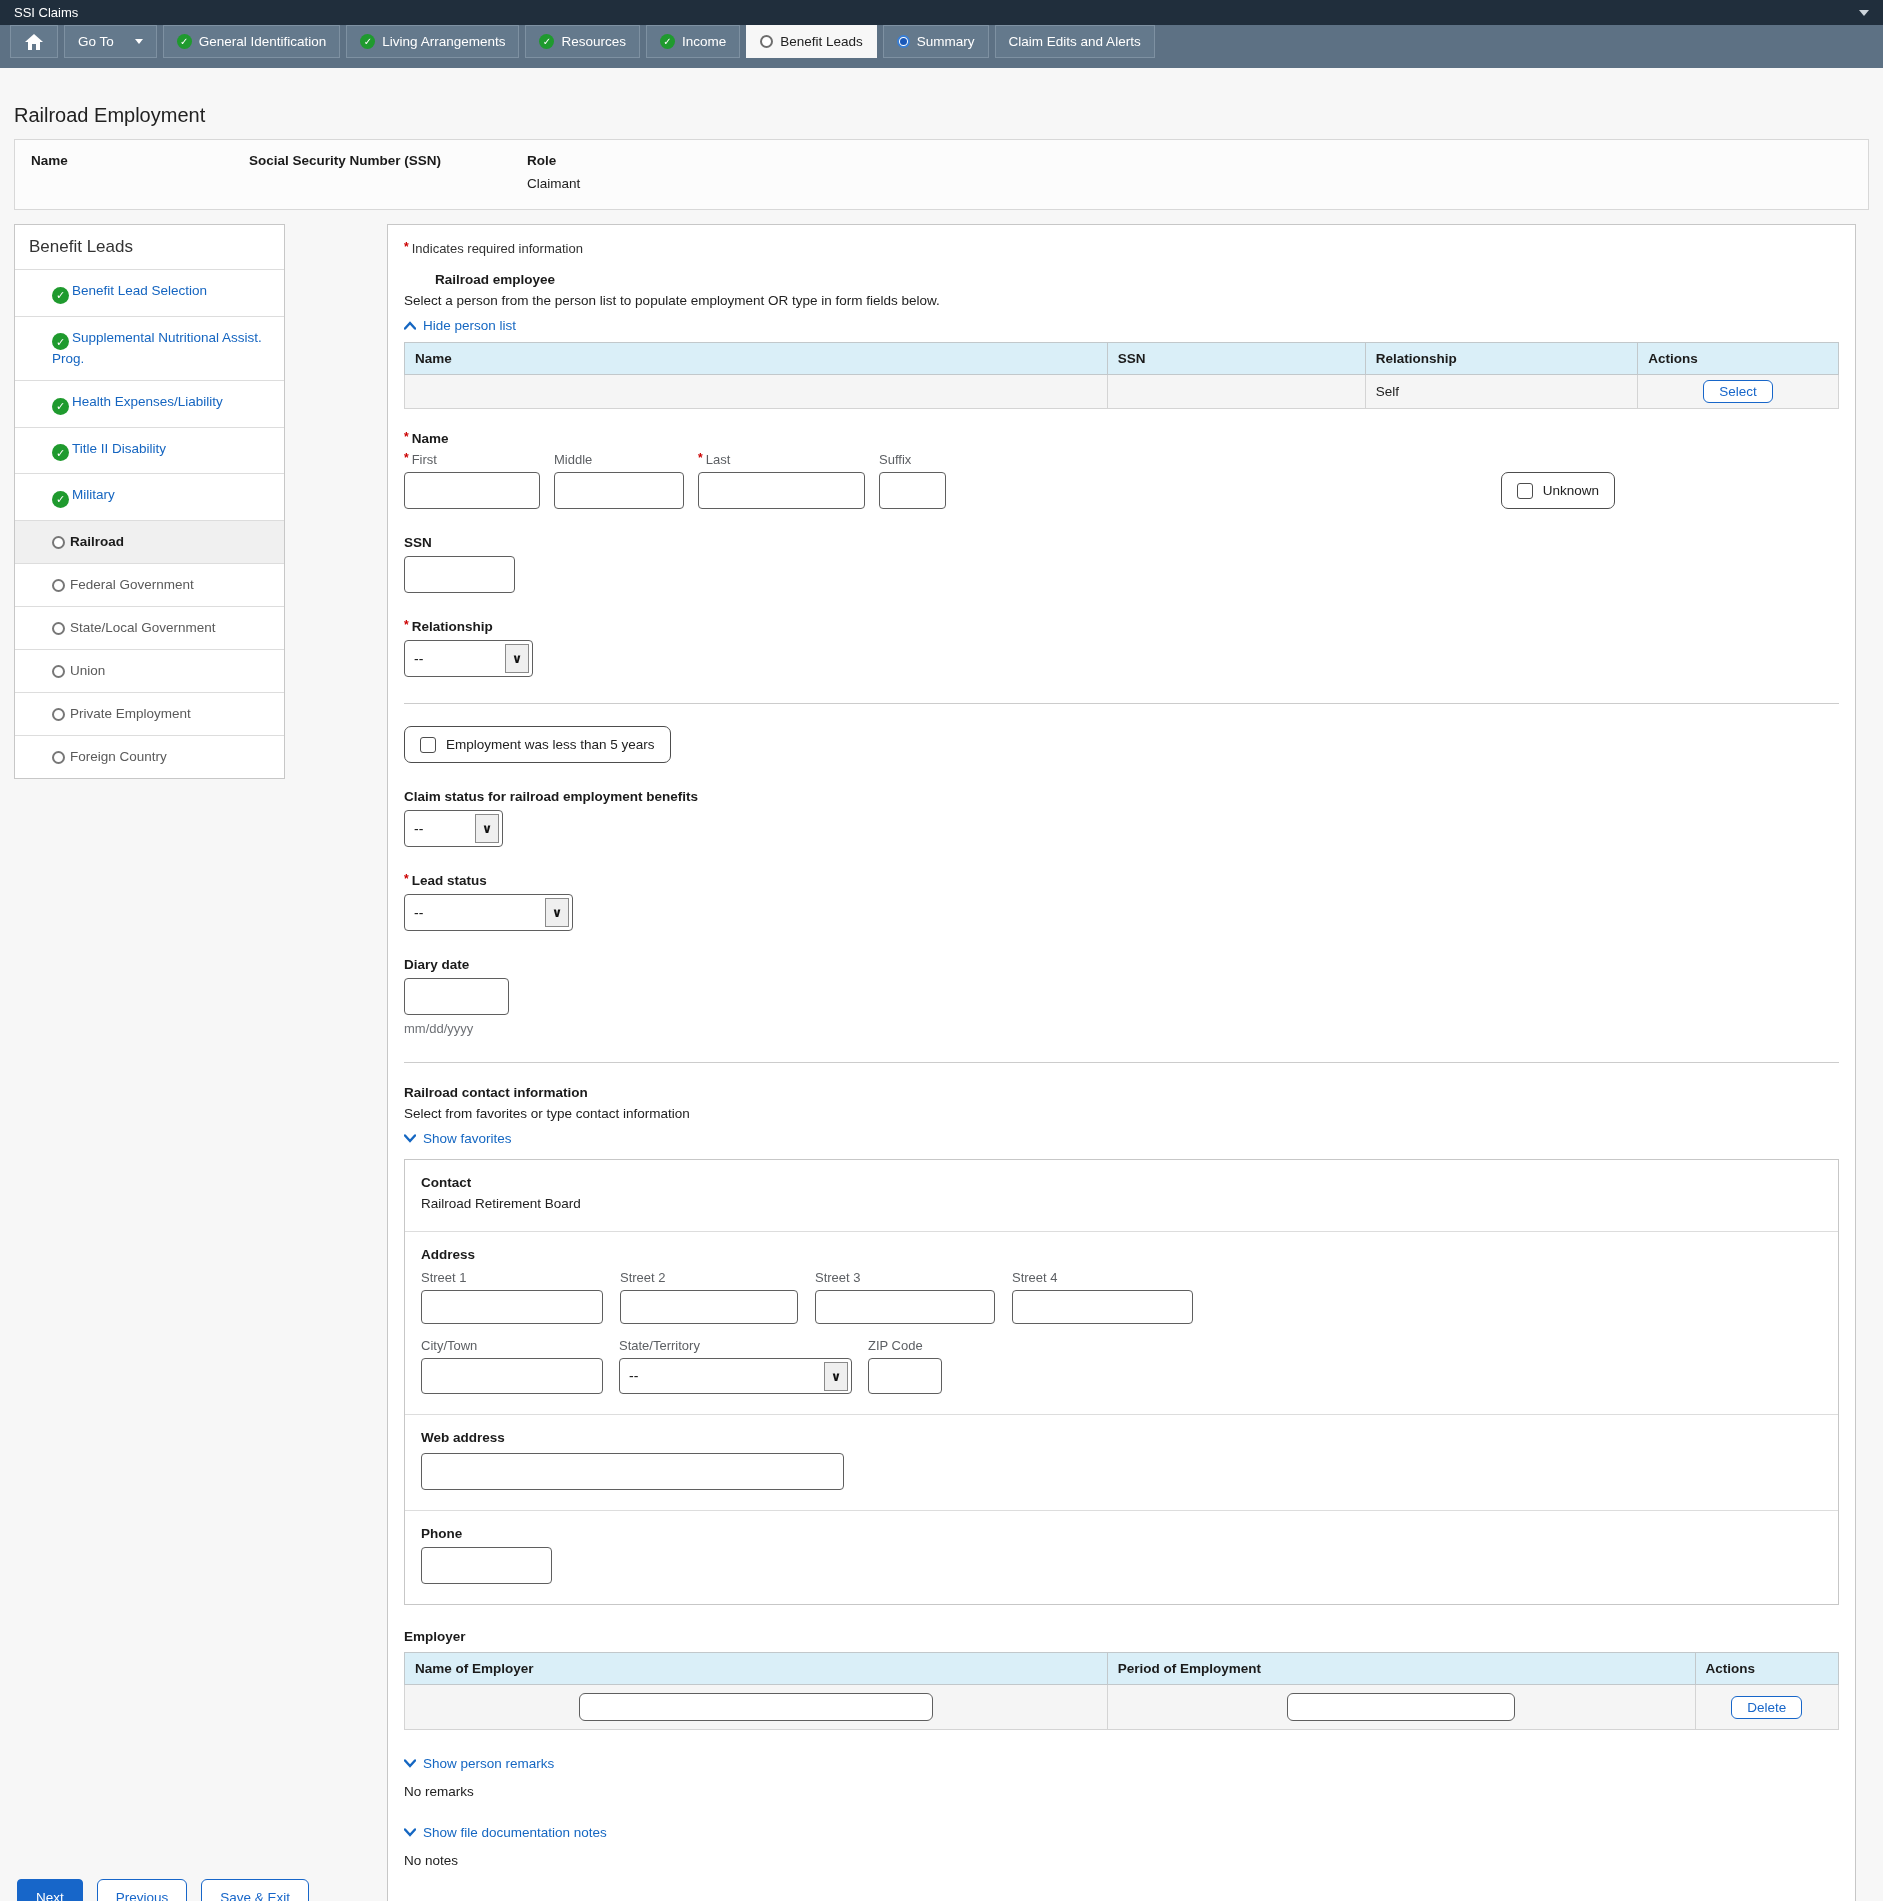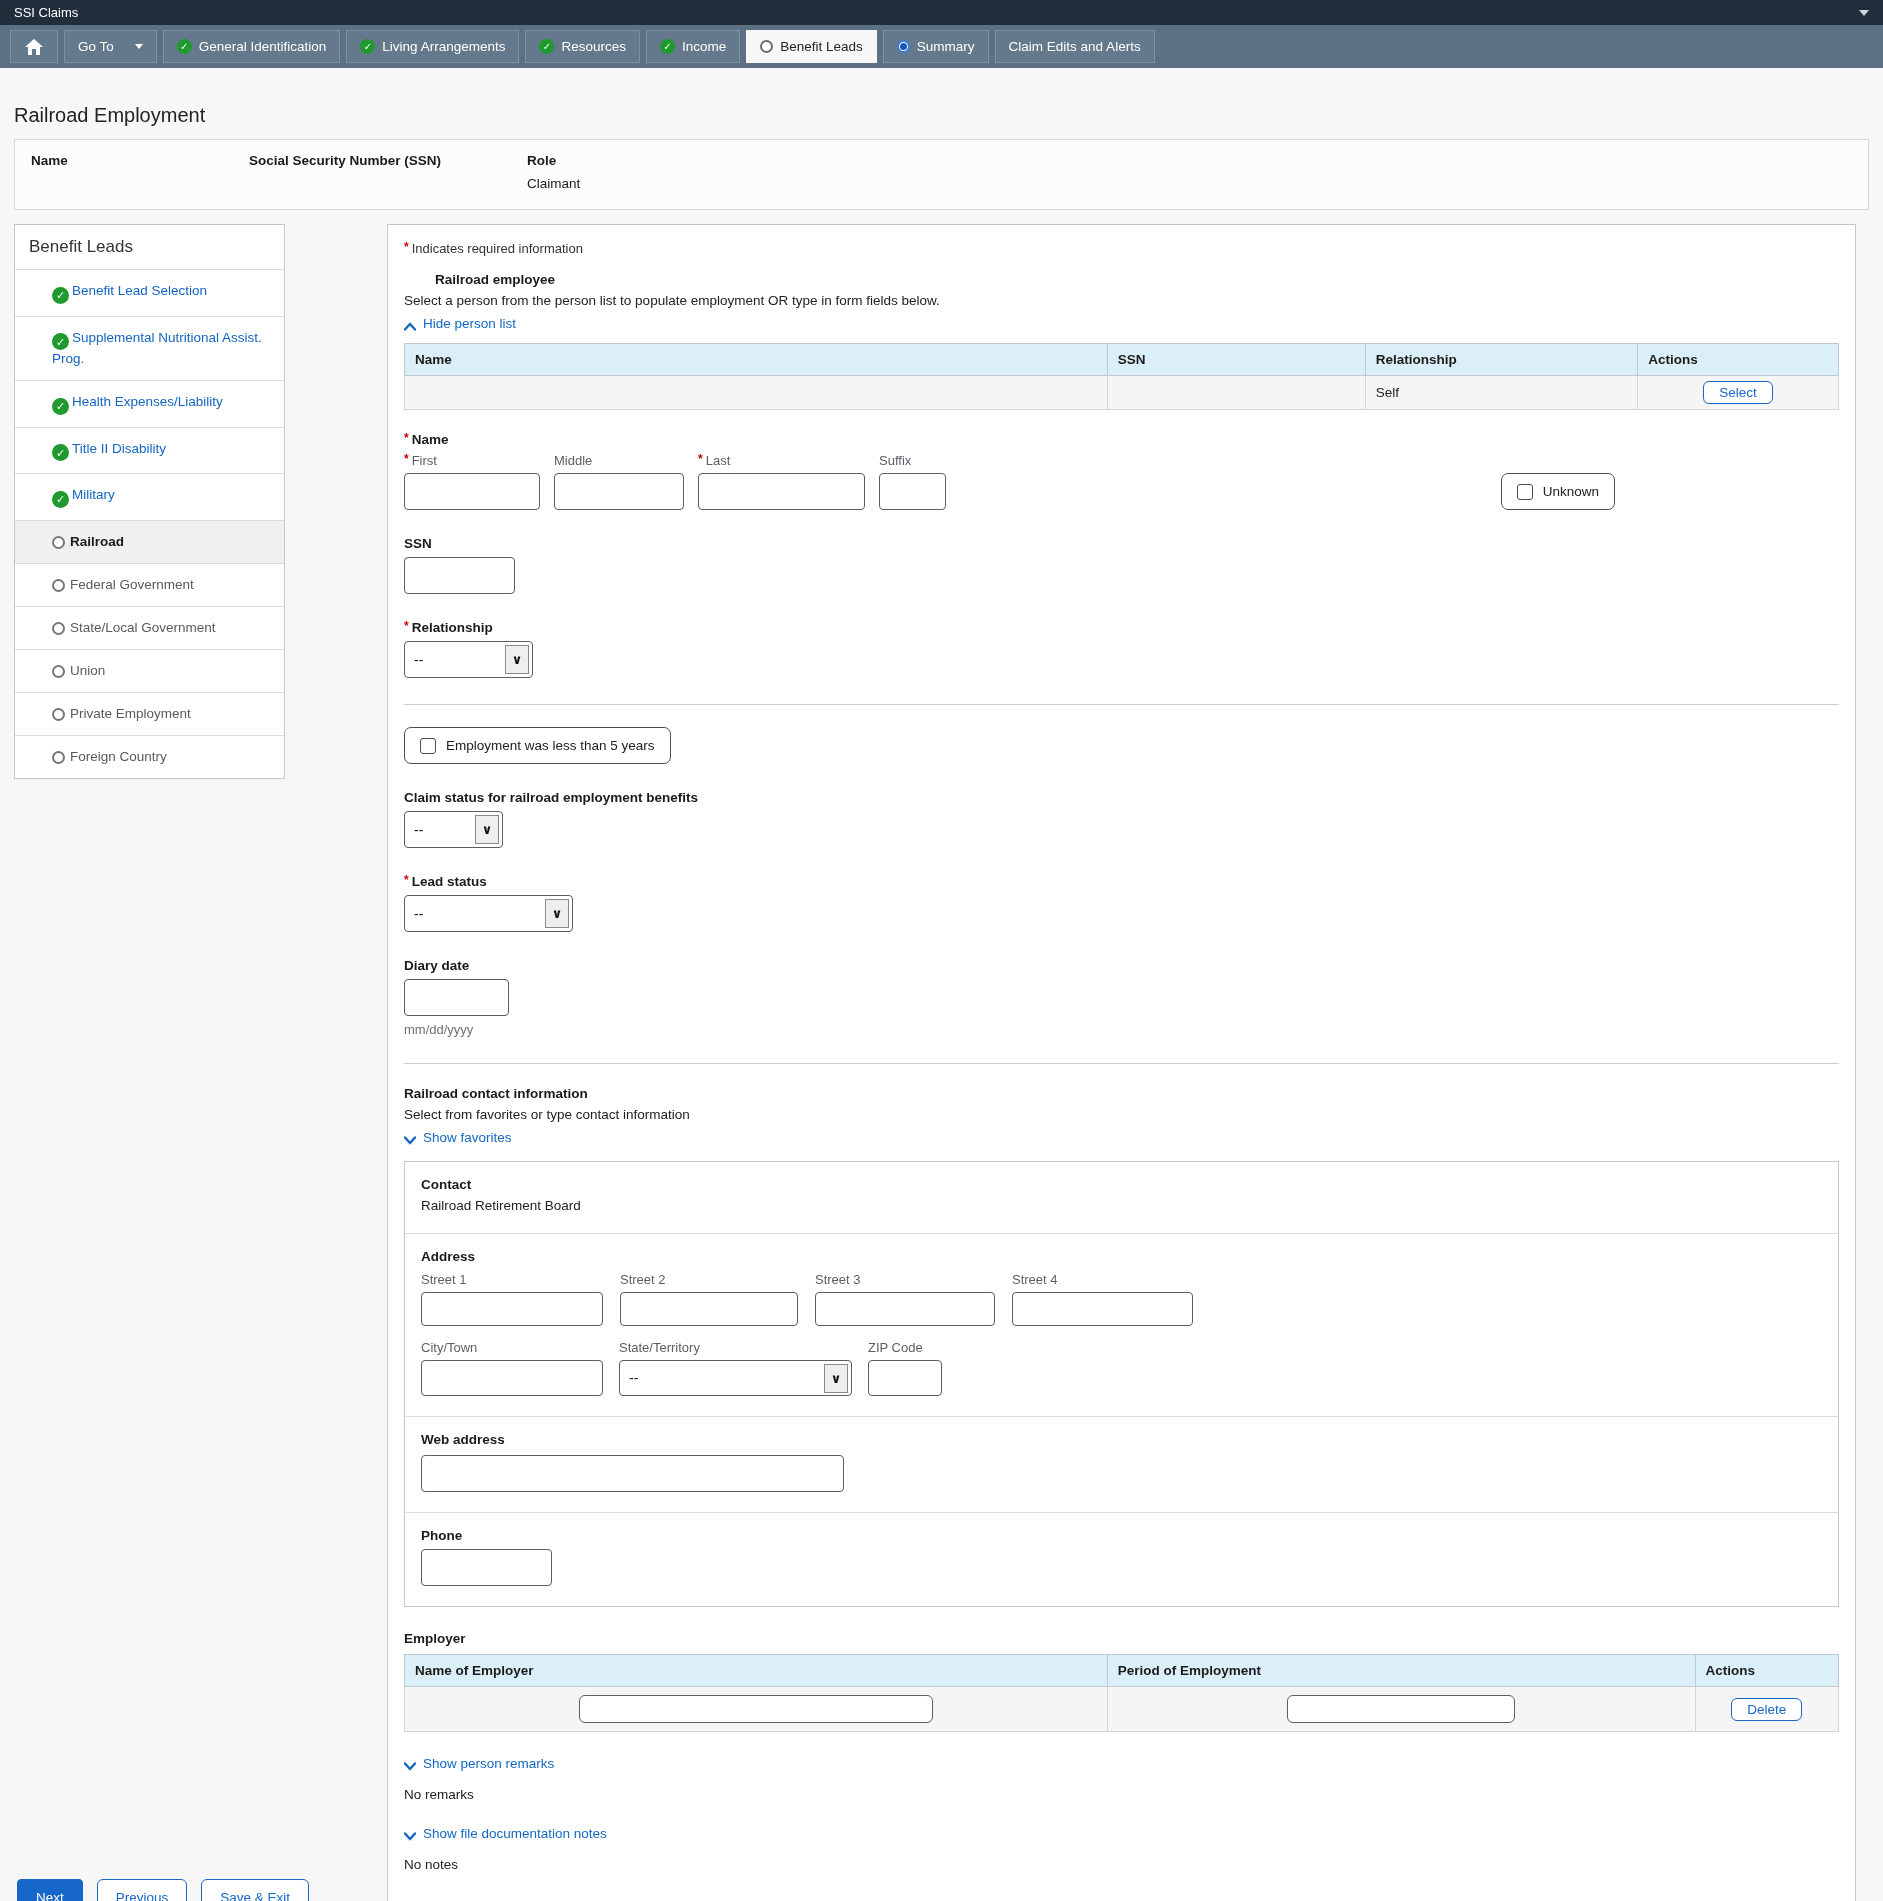--- a/index.html
+++ b/index.html
@@ -7,21 +7,21 @@
     font-family:"Liberation Sans","DejaVu Sans",sans-serif; background:#f7f7f7; color:#1b1b1b; }
 
   
   .topbar { height:25px; background:#202e3c; color:#fff; display:flex; align-items:center;
     padding:0 14px; font-size:13px; }
   .topbar .spacer { flex:1; }
   .caret-down { width:0; height:0; border-left:5px solid transparent; border-right:5px solid transparent;
     border-top:6px solid #cdd5dc; }
 
   
-  .navbar { height:43px; background:#5d7184; display:flex; align-items:center; padding:0 10px; gap:6px; }
+  .navbar { height:43px; background:#5d7184; display:flex; align-items:flex-start; padding:0 10px; gap:6px; }
   .nav-btn { height:33px; background:#64798c; border:1px solid #7e91a2; color:#fff;
     display:flex; align-items:center; gap:7px; padding:0 13px; font-size:13.5px; cursor:pointer; }
   .nav-btn.home { padding:0 14px; }
   .nav-btn.active { background:#f7f7f7; border-color:#f7f7f7; color:#222; }
   .goto-caret { width:0; height:0; border-left:4px solid transparent; border-right:4px solid transparent;
     border-top:5px solid #fff; margin-left:14px; }
   .check-circle { width:15px; height:15px; border-radius:50%; background:#1f9a2e; color:#fff;
     font-size:10px; font-weight:bold; display:inline-flex; align-items:center; justify-content:center; flex:none; }
   .ring-circle { width:13px; height:13px; border-radius:50%; border:2px solid #6d6d6d; background:#fff; flex:none; }
   .summary-circle { width:13px; height:13px; border-radius:50%; border:2px solid #3a7fd5; background:#fff;
@@ -57,21 +57,21 @@
   .panel { background:#fff; border:1px solid #c7c7c7; padding:16px 16px 34px 16px; }
 
   .required-note { font-size:13px; color:#333; }
   .req { color:#c00; font-weight:bold; position:relative; top:-2px; margin-right:3px; font-size:12px; }
 
   .group-label { font-size:13.5px; font-weight:bold; color:#1b1b1b; }
   .sub-label { font-size:13px; color:#5c5f63; display:block; margin-bottom:5px; }
   .hint { font-size:13px; color:#6e7176; margin-top:6px; }
   .plain-text { font-size:13.5px; color:#222; }
 
-  .link { color:#1567c2; font-size:13.5px; display:inline-flex; align-items:flex-end; gap:7px; cursor:pointer; }
+  .link { color:#1567c2; font-size:13.5px; display:inline-flex; align-items:center; gap:7px; cursor:pointer; }
   .link svg { flex:none; }
 
   input.tb { border:1px solid #5f5f5f; border-radius:4px; height:37px; background:#fff;
     font-size:14px; padding:0 8px; font-family:inherit; }
   .sel { border:1px solid #5f5f5f; border-radius:4px; height:37px; background:#fff;
     display:inline-flex; align-items:center; cursor:pointer; }
   .sel .sel-val { flex:1; font-size:14px; padding:0 9px; color:#222; }
   .sel .arrow { width:24px; height:29px; margin:3px; background:#efefef; border:1px solid #8a8a8a;
     display:flex; align-items:center; justify-content:center; font-size:13px; font-weight:bold; color:#111; flex:none; }
 

